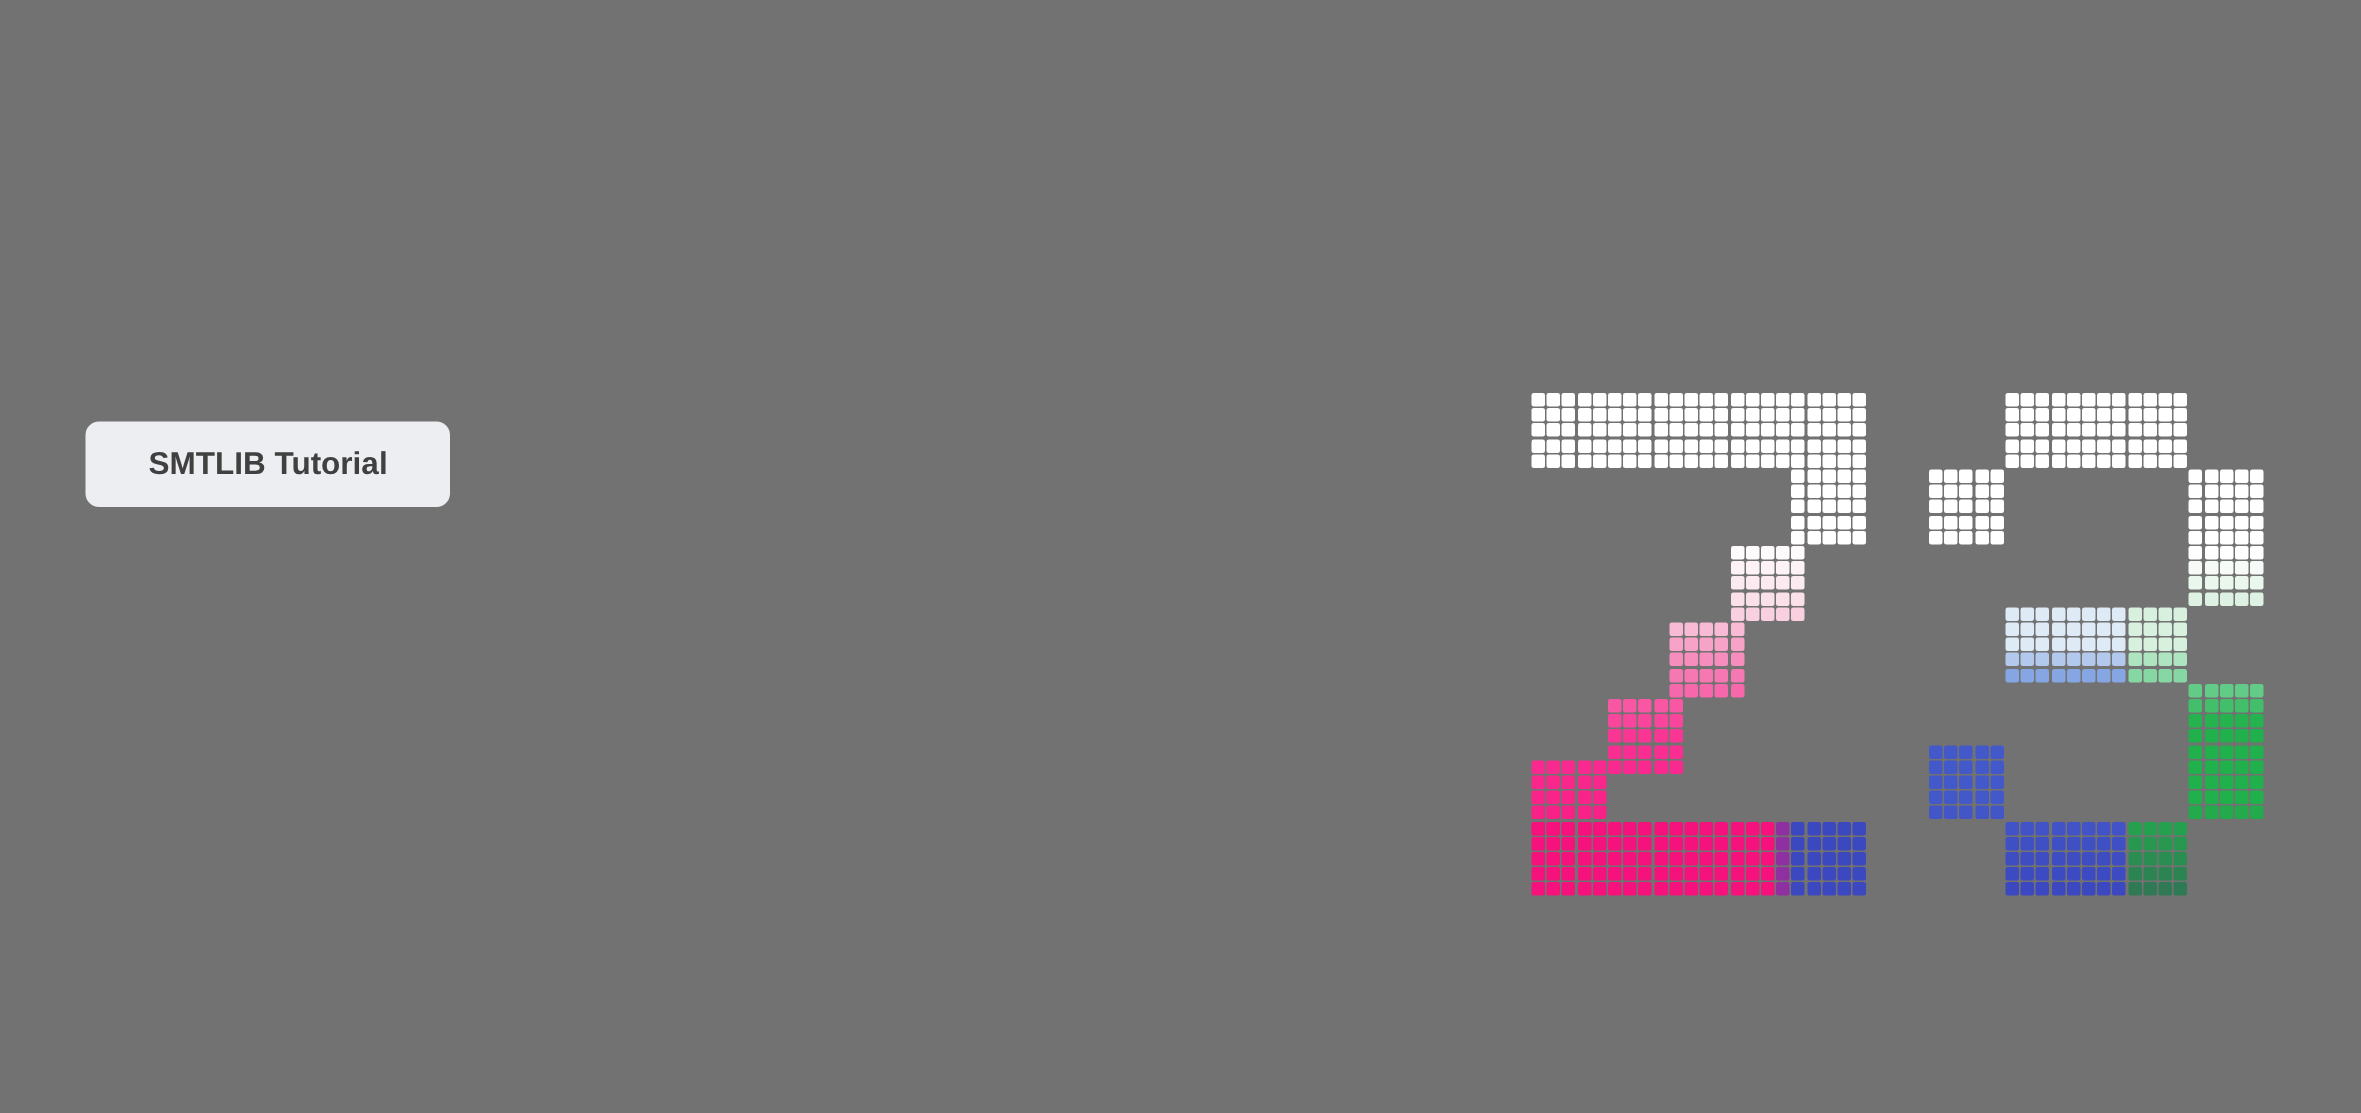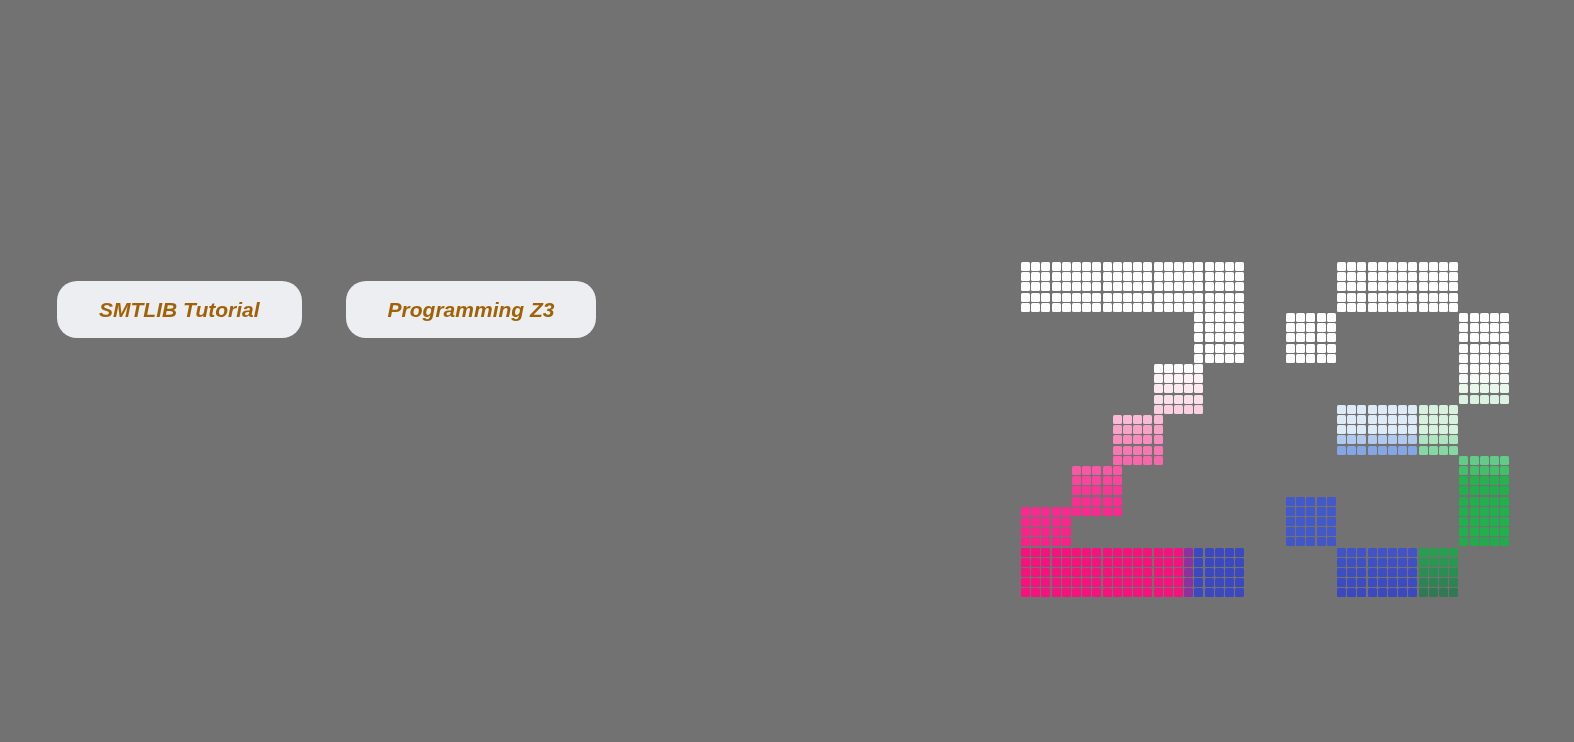--- a/index.html
+++ b/index.html
@@ -44,32 +44,31 @@
     align-items: flex-start;
     gap: 44px;
   }
   .cta-button {
     display: inline-flex;
     align-items: center;
     justify-content: center;
     height: 57px;
     padding: 0 42px;
     border: none;
-    border-radius: 20px;
+    border-radius: 9px;
     background: #eceef1;
-    color: #a16207;
+    color: #404040;
     font-family: "Liberation Sans", sans-serif;
     font-size: 21px;
     font-weight: 700;
     line-height: 1;
     cursor: pointer;
     box-sizing: border-box;
     white-space: nowrap;
     box-shadow: 0 0 0 rgba(0,0,0,0);
-    font-style: italic;
   }
 
   
   #logo-wrap {
     position: absolute;
     left: 1021px;
     top: 262px;
     width: 500px;
     height: 320px;
   }
@@ -89,21 +88,20 @@
 </style>
 </head>
 <body>
 
 <div id="hero">
 
   <div id="hero-left">
 
     <div id="cta-row">
       <button class="cta-button">SMTLIB Tutorial</button>
-      <button class="cta-button">Programming Z3</button>
     </div>
   </div>
 
   <div id="logo-wrap">
     <div class="glyph" id="glyph-z">
         <div class="cell" style="left: 0px; top: 0px; width: 9px; height: 9px; background: rgb(255, 255, 255);"></div>
         <div class="cell" style="left: 10.2px; top: 0px; width: 9px; height: 9px; background: rgb(255, 255, 255);"></div>
         <div class="cell" style="left: 20.4px; top: 0px; width: 9px; height: 9px; background: rgb(255, 255, 255);"></div>
         <div class="cell" style="left: 30.6px; top: 0px; width: 9px; height: 9px; background: rgb(255, 255, 255);"></div>
         <div class="cell" style="left: 40.8px; top: 0px; width: 9px; height: 9px; background: rgb(255, 255, 255);"></div>

